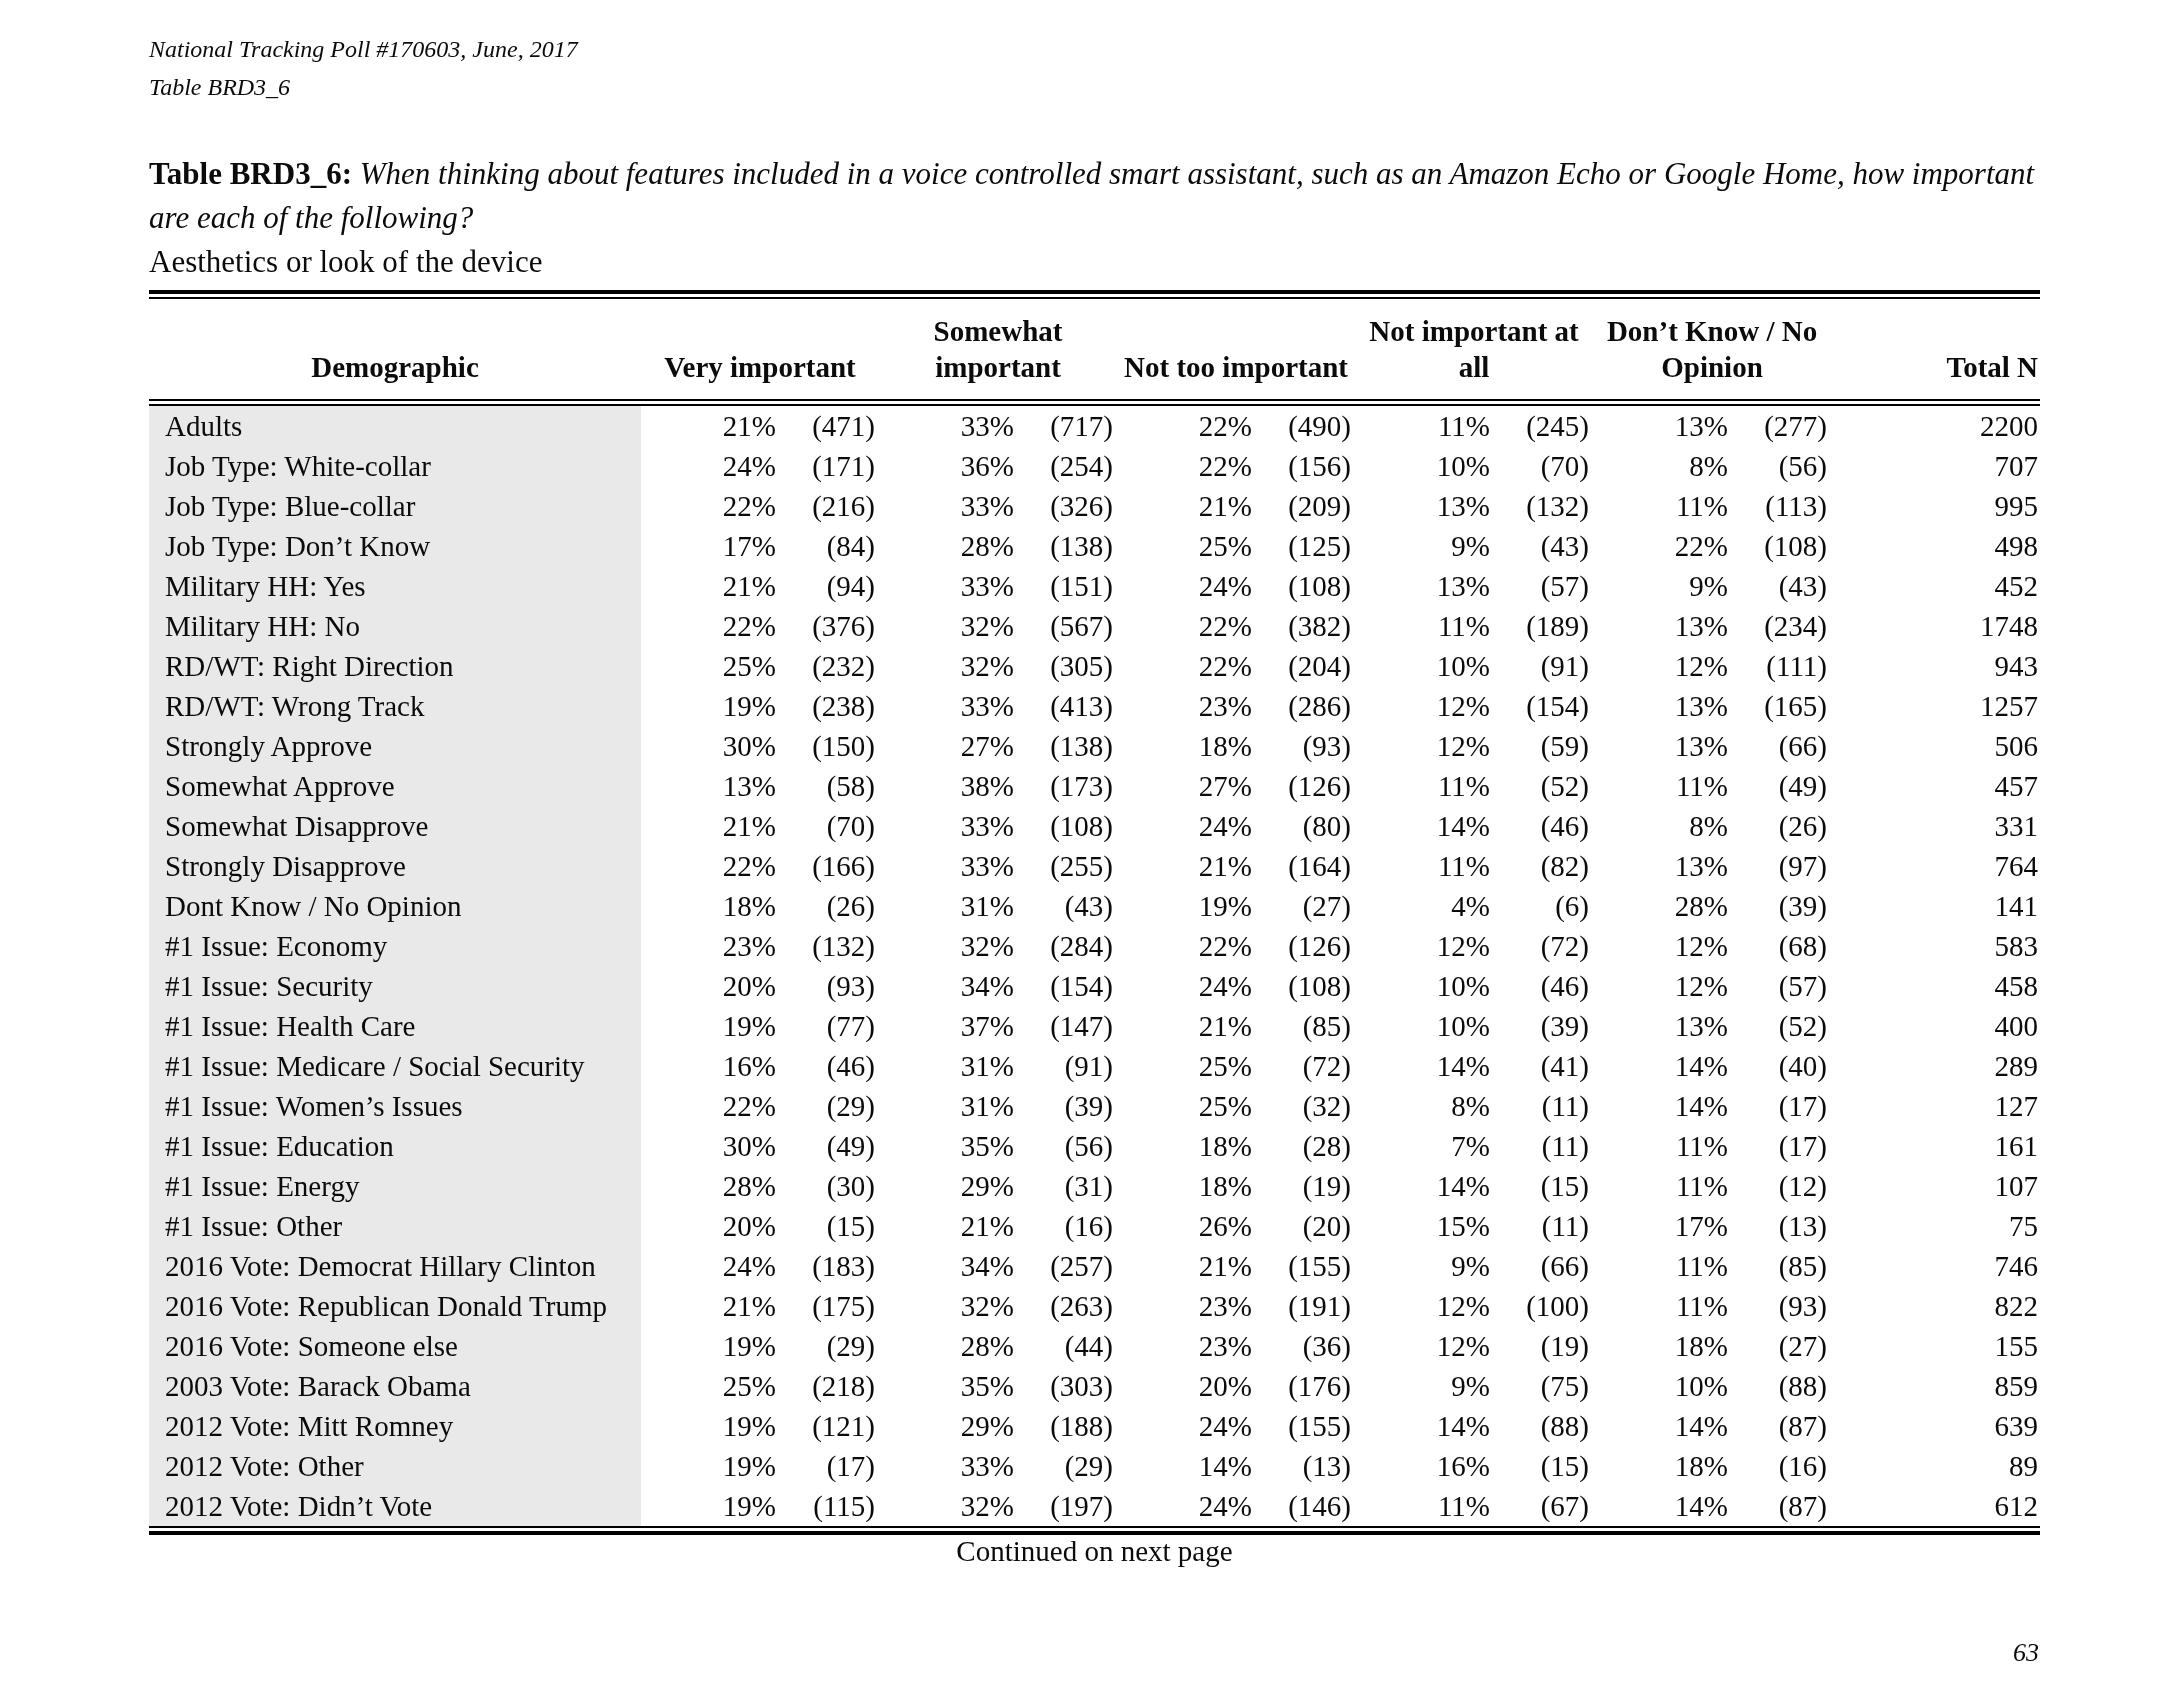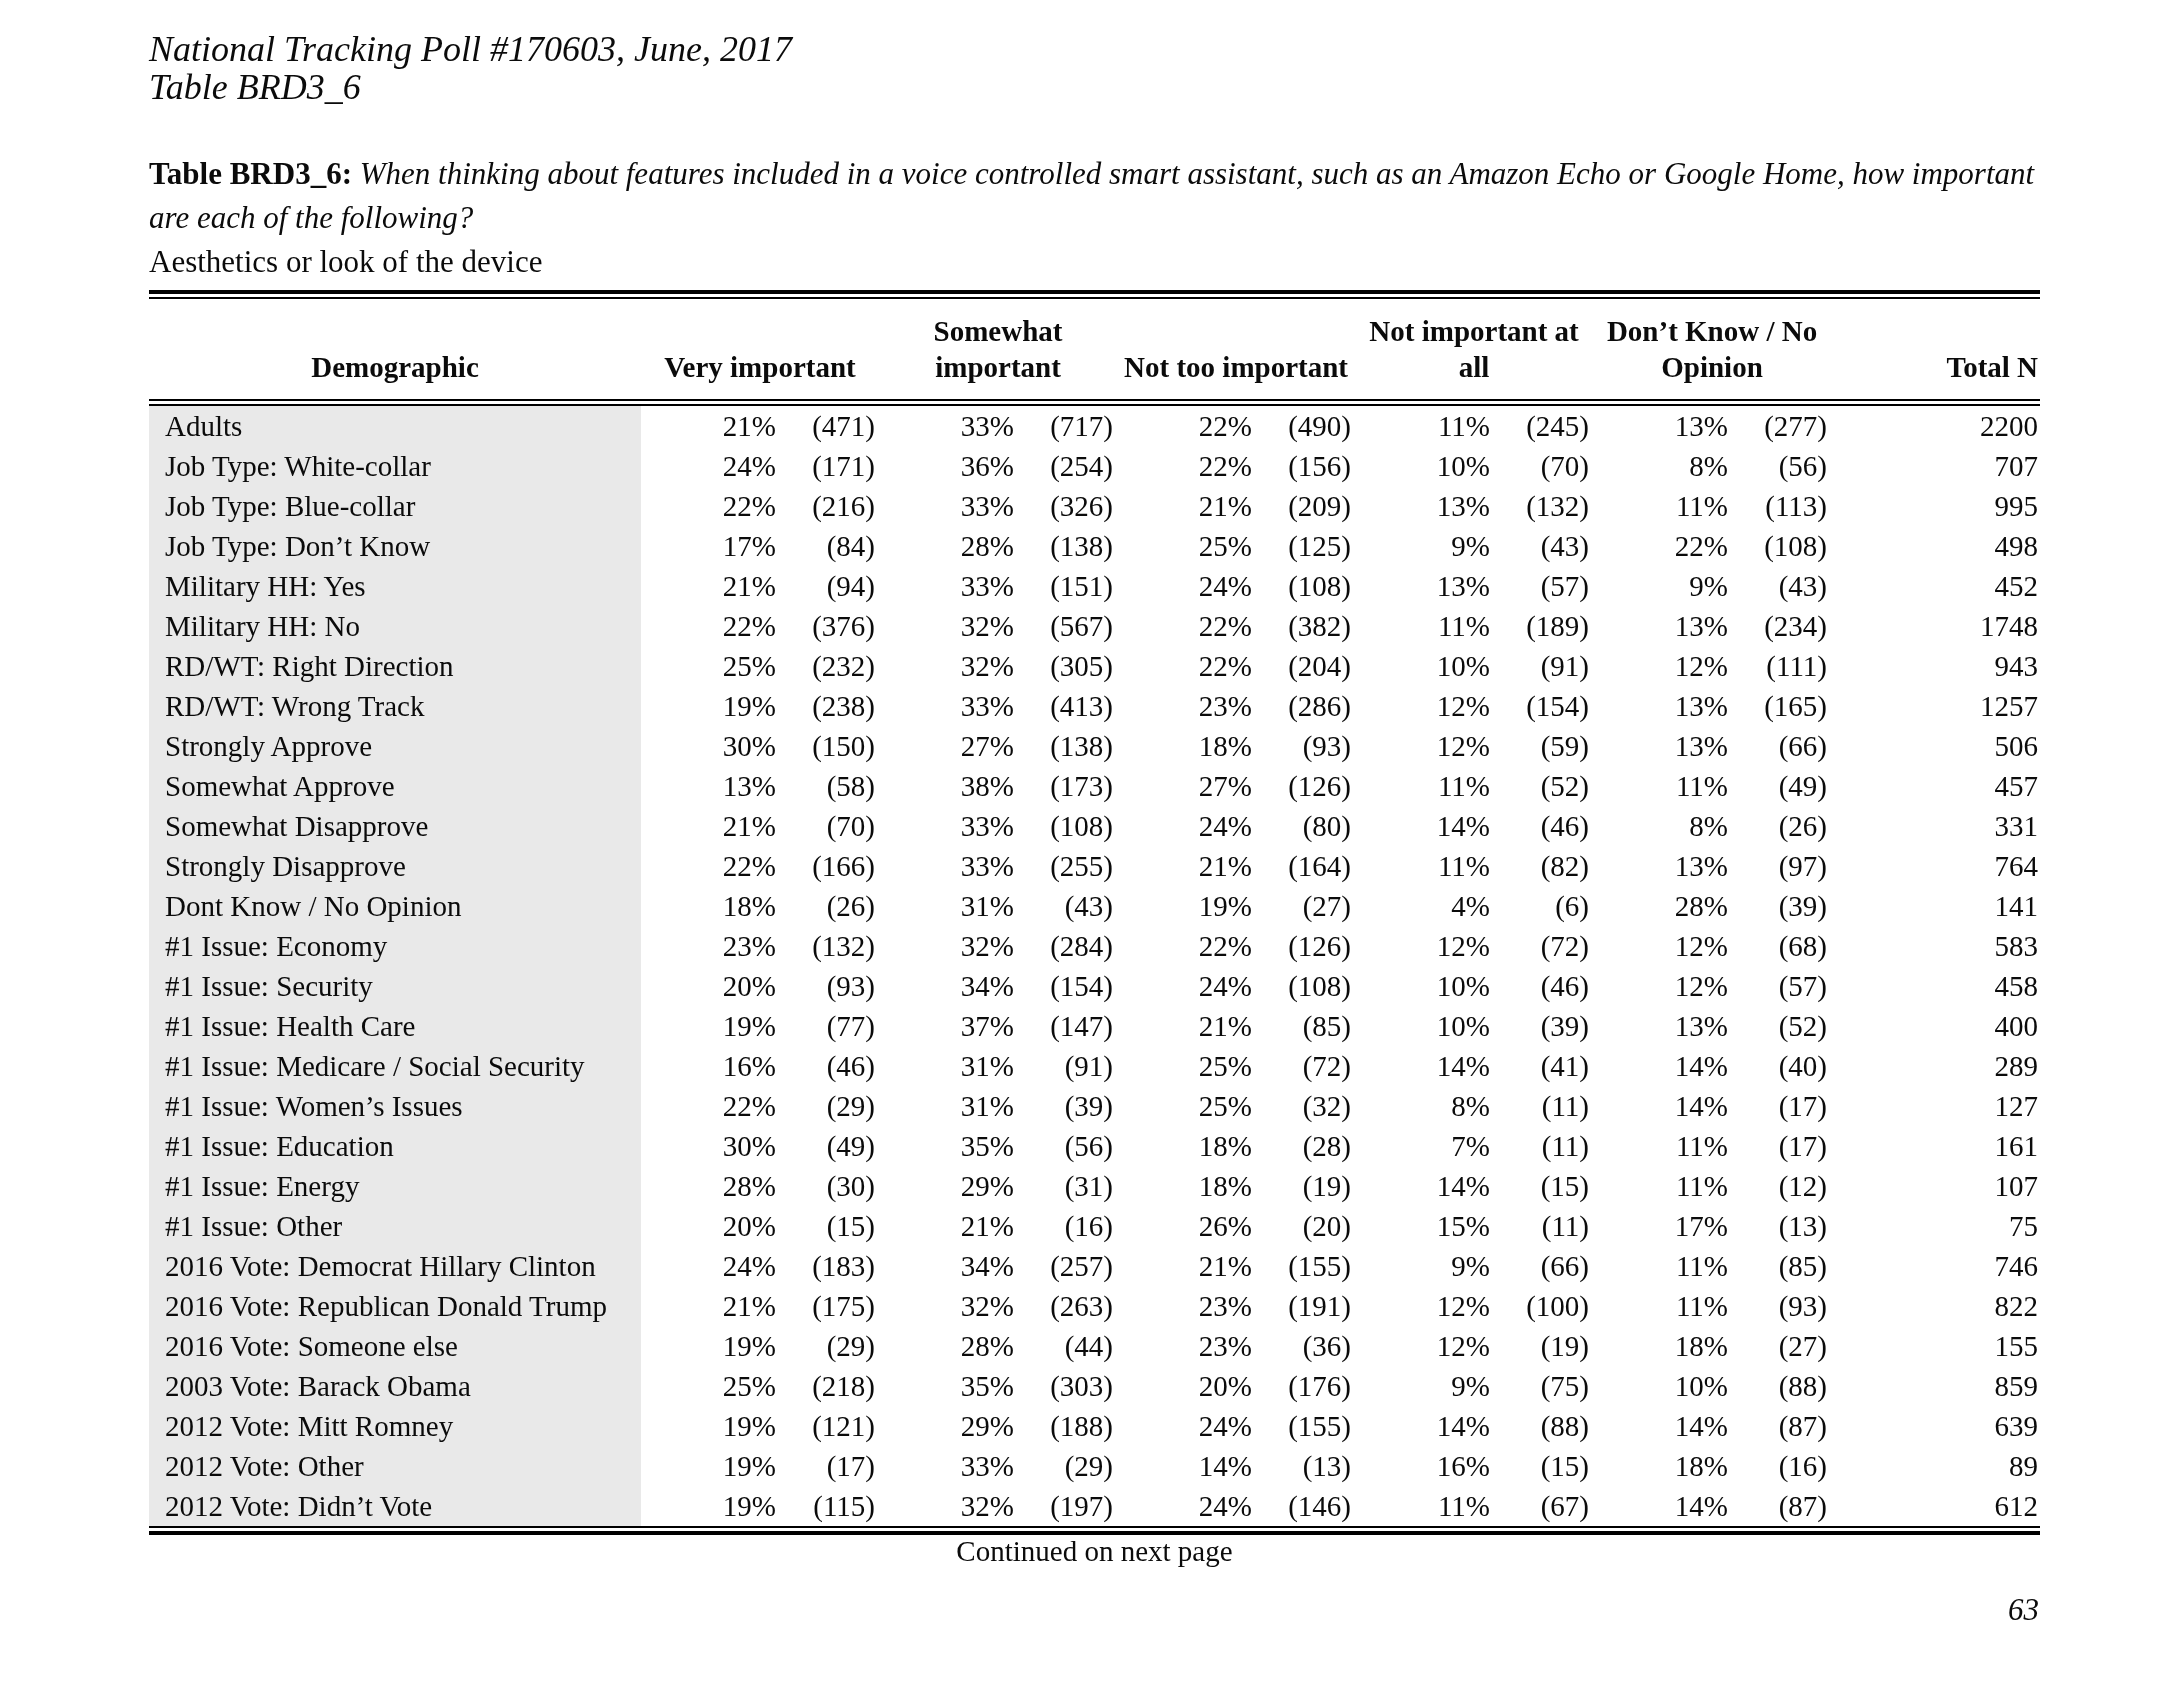--- a/index.html
+++ b/index.html
@@ -7,21 +7,21 @@
     position: relative;
     width: 2178px;
     height: 1683px;
     background: #ffffff;
     color: #0b0b0b;
     font-family: "Liberation Serif", "DejaVu Serif", serif;
     overflow: hidden;
   }
   .content { position: absolute; left: 149px; top: 0; width: 1891px; }
 
-  .doc-header { padding-top: 30px; font-style: italic; font-size: 36px; line-height: 38px; }
+  .doc-header { padding-top: 30px; font-style: italic; font-size: 24px; line-height: 38px; }
 
   .title-block { margin-top: 46px; font-size: 31px; line-height: 44px; }
   .title-label { font-weight: bold; }
   .title-question { font-style: italic; }
   .subtitle { font-size: 31px; line-height: 44px; }
 
   .rule { width: 1891px; }
   .rule-top    { margin-top: 6px; height: 3px; border-top: 4px solid #000; border-bottom: 2px solid #000; }
   .rule-mid    { height: 3px; border-top: 2px solid #000; border-bottom: 2px solid #000; }
   .rule-bottom { height: 3px; border-top: 2px solid #000; border-bottom: 4px solid #000; }
@@ -55,24 +55,24 @@
     text-align: left;
   }
   .body-tbl td.pct { text-align: right; padding-right: 4px; }
   .body-tbl td.num { text-align: right; padding-right: 4px; }
   .body-tbl td.total { text-align: right; padding-right: 4px; }
 
   .continued { text-align: center; font-size: 29px; }
 
   .page-number {
     position: absolute;
-    top: 1592px;
+    top: 1638px;
     right: 139px;
     font-style: italic;
-    font-size: 31px;
+    font-size: 26px;
     font-family: Liberation Serif, serif;
   }
 </style>
 </head>
 <body>
 
 <div class="page">
   <div class="content">
 
     <div class="doc-header">

